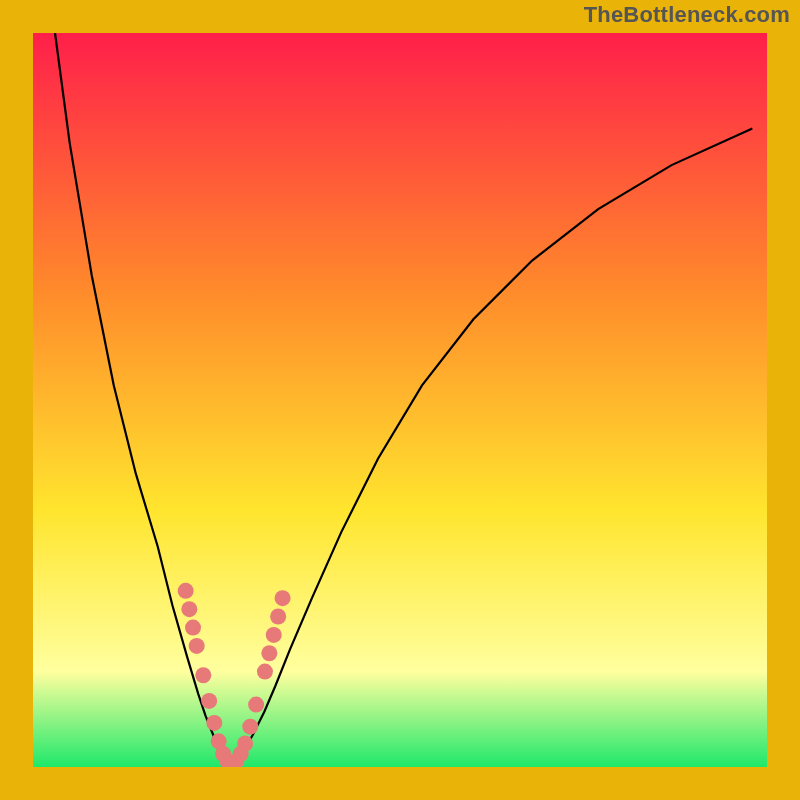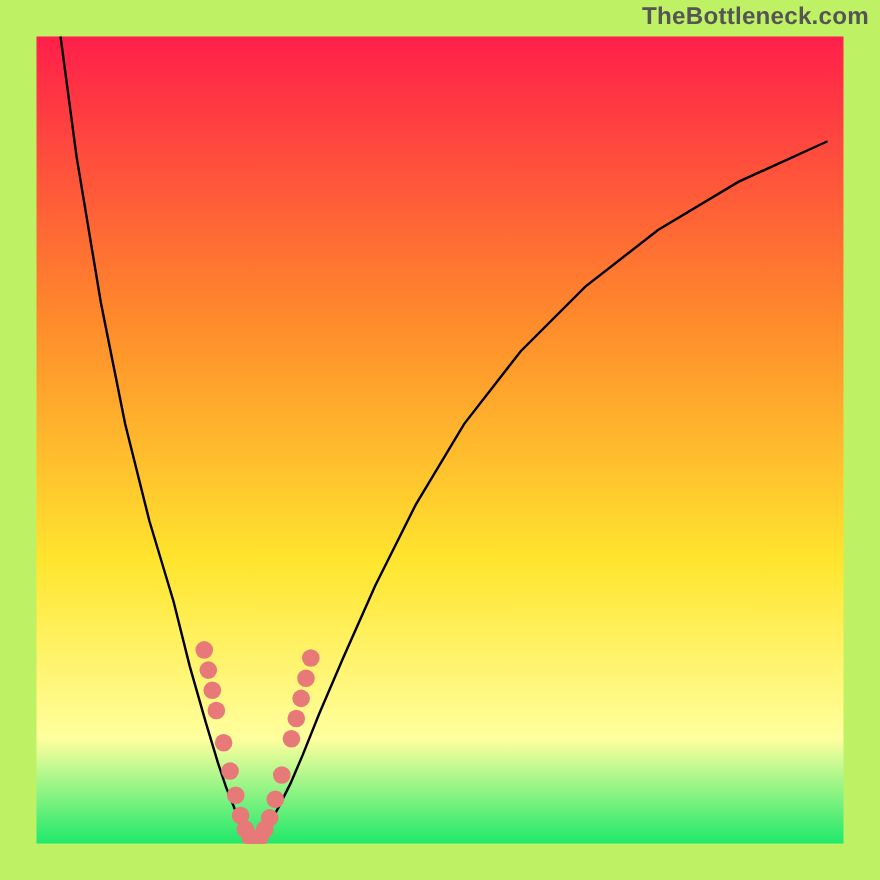--- a/index.html
+++ b/index.html
@@ -7,21 +7,21 @@
     padding: 0;
     width: 800px;
     height: 800px;
     background: #000;
     overflow: hidden;
   }
   .frame {
     position: relative;
     width: 800px;
     height: 800px;
-    background: #bef264;
+    background: #eab308;
   }
   .watermark {
     position: absolute;
     top: 2px;
     right: 10px;
     font-family: Arial, Helvetica, sans-serif;
     font-size: 22px;
     font-weight: 600;
     color: #555;
     letter-spacing: 0.2px;

